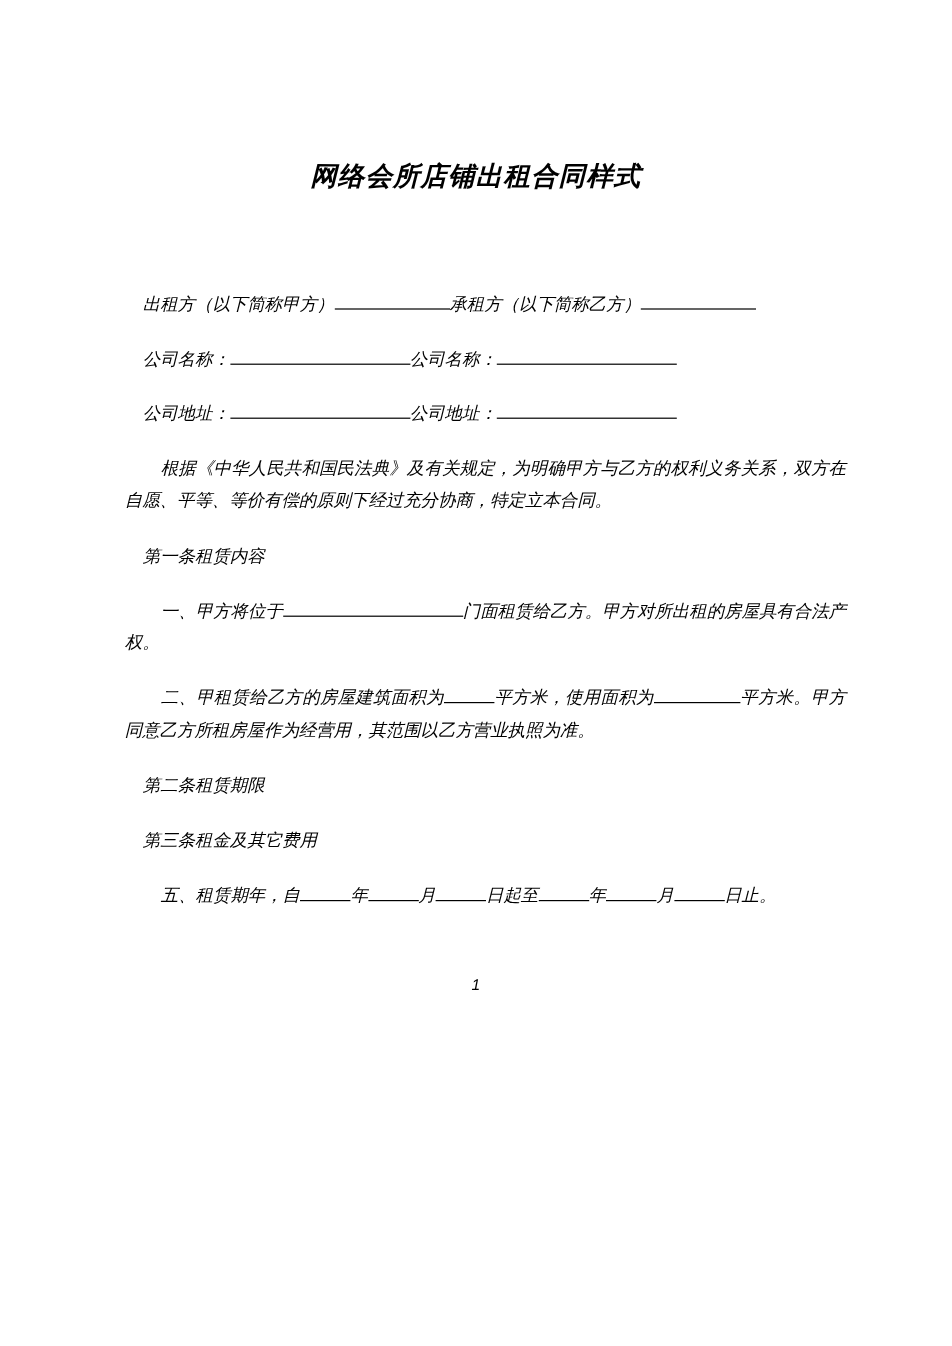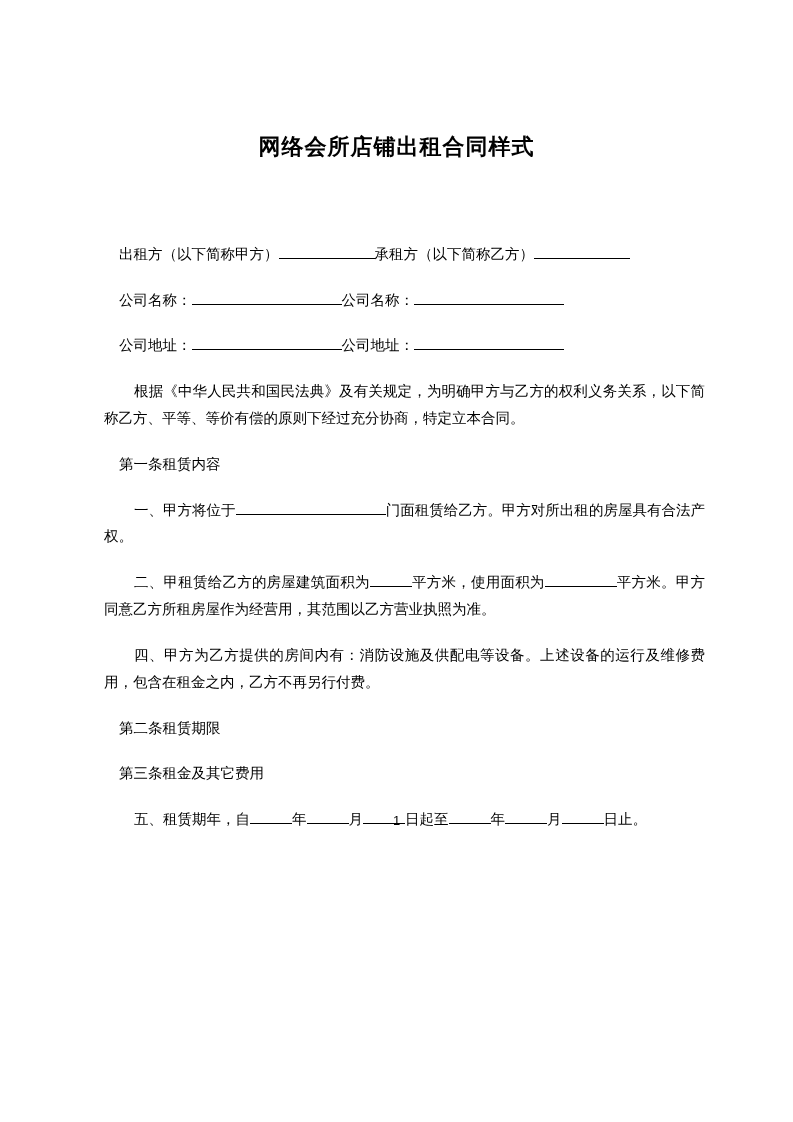--- a/index.html
+++ b/index.html
@@ -14,20 +14,21 @@
     color: #000000;
     position: relative;
     overflow: hidden;
   }
   .page {
     width: 793px;
     height: 866px;
     box-sizing: border-box;
     padding: 0 88px;
     position: relative;
+    font-style: italic;
   }
   .doc-title {
     margin: 0;
     padding-top: 132px;
     text-align: center;
     font-size: 22px;
     font-weight: bold;
     letter-spacing: 1px;
     line-height: 1.4;
   }
@@ -81,33 +82,32 @@
 
     <p class="para indent-half row-gap">
       <span>公司名称：</span><span class="fill f-xl"></span><span>公司名称：</span><span class="fill f-xl"></span>
     </p>
 
     <p class="para indent-half row-gap">
       <span>公司地址：</span><span class="fill f-xl"></span><span>公司地址：</span><span class="fill f-xl"></span>
     </p>
 
 
-    <p class="para indent">根据《中华人民共和国民法典》及有关规定，为明确甲方与乙方的权利义务关系，以下简称乙方、平等、等价有偿的原则下经过充分协商，特定立本合同。</p>
+    <p class="para indent">根据《中华人民共和国民法典》及有关规定，为明确甲方与乙方的权利义务关系，双方在自愿、平等、等价有偿的原则下经过充分协商，特定立本合同。</p>
 
     <p class="para indent-half">第一条租赁内容</p>
 
     <p class="para indent">
       <span>一、甲方将位于</span><span class="fill f-xl"></span><span>门面租赁给乙方。甲方对所出租的房屋具有合法产权。</span>
     </p>
 
     <p class="para indent">
       <span>二、甲租赁给乙方的房屋建筑面积为</span><span class="fill f-xs"></span><span>平方米，使用面积为</span><span class="fill f-sm"></span><span>平方米。甲方同意乙方所租房屋作为经营用，其范围以乙方营业执照为准。</span>
     </p>
 
-    <p class="para indent">四、甲方为乙方提供的房间内有：消防设施及供配电等设备。上述设备的运行及维修费用，包含在租金之内，乙方不再另行付费。</p>
 
     <p class="para indent-half">第二条租赁期限</p>
 
     <p class="para indent-half">第三条租金及其它费用</p>
 
     <p class="para indent">
       <span>五、租赁期年，自</span><span class="fill f-xs"></span><span>年</span><span class="fill f-xs"></span><span>月</span><span class="fill f-xs"></span><span>日起至</span><span class="fill f-xs"></span><span>年</span><span class="fill f-xs"></span><span>月</span><span class="fill f-xs"></span><span>日止。</span>
     </p>
 
   </div>

